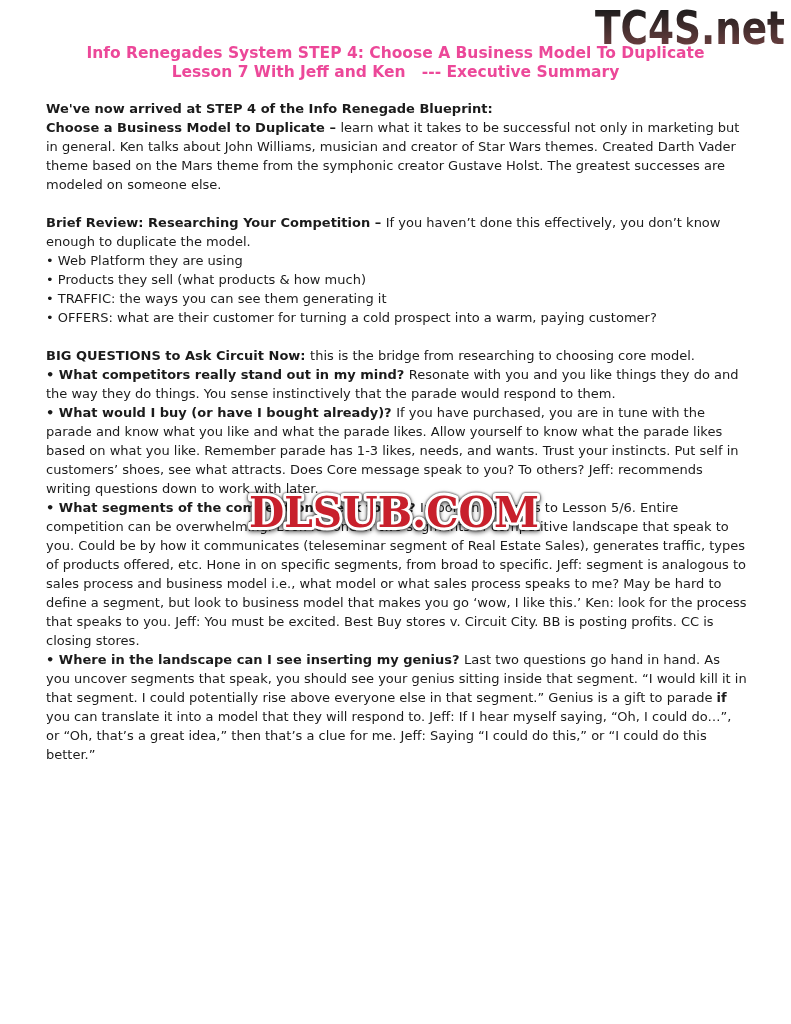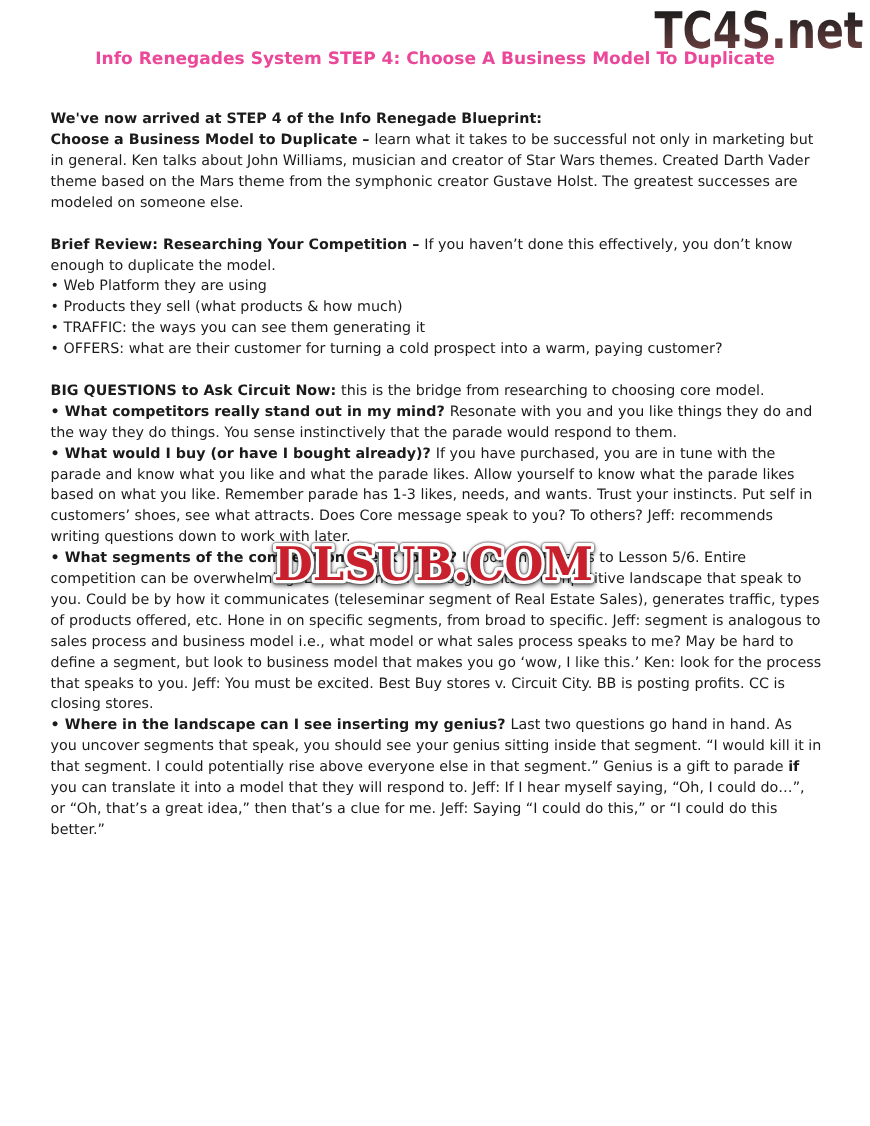--- a/index.html
+++ b/index.html
@@ -51,20 +51,21 @@
           <stop offset="0.15" stop-color="#1d1d1d"></stop>
           <stop offset="1" stop-color="#7a4646"></stop>
         </linearGradient>
       </defs>
       <text x="196" y="44" text-anchor="end" font-size="46" font-weight="bold" textLength="190" lengthAdjust="spacingAndGlyphs" fill="url(#tcg)">TC4S.net</text>
     </svg>
   </div>
 
   <div class="title-block">
     <div>Info Renegades System STEP 4: Choose A Business Model To Duplicate</div>
+    <div>Lesson 7 With Jeff and Ken&nbsp;&nbsp; --- Executive Summary</div>
   </div>
 
   <div class="doc-body">
       <p class="para"><span class="b">We've now arrived at STEP 4 of the Info Renegade Blueprint:</span></p>
       <p class="para"><span class="b">Choose a Business Model to Duplicate – </span><span>learn what it takes to be successful not only in marketing but in general. Ken talks about John Williams, musician and creator of Star Wars themes. Created Darth Vader theme based on the Mars theme from the symphonic creator Gustave Holst. The greatest successes are modeled on someone else.</span></p>
       <p class="para gap"><span class="b">Brief Review: Researching Your Competition – </span><span>If you haven’t done this effectively, you don’t know enough to duplicate the model.</span></p>
       <p class="para"><span>• Web Platform they are using</span></p>
       <p class="para"><span>• Products they sell (what products &amp; how much)</span></p>
       <p class="para"><span>• TRAFFIC: the ways you can see them generating it</span></p>
       <p class="para"><span>• OFFERS: what are their customer for turning a cold prospect into a warm, paying customer?</span></p>

